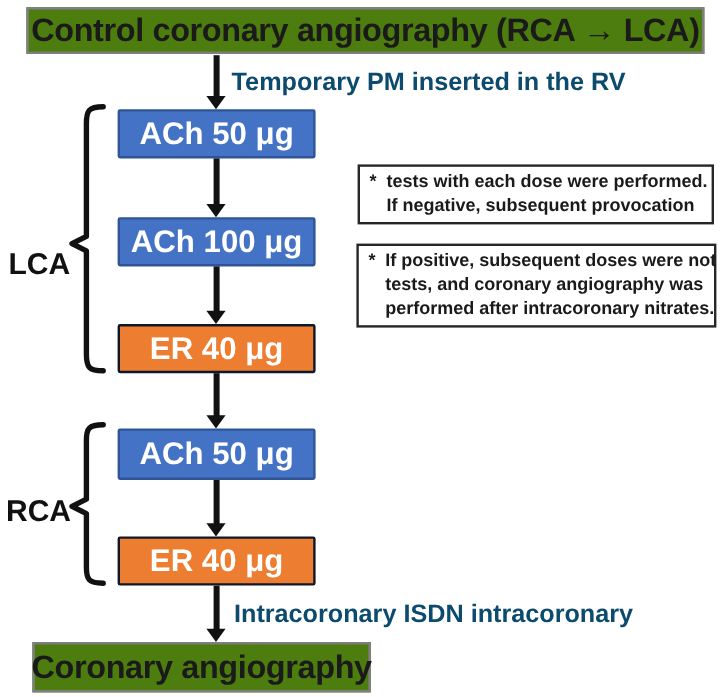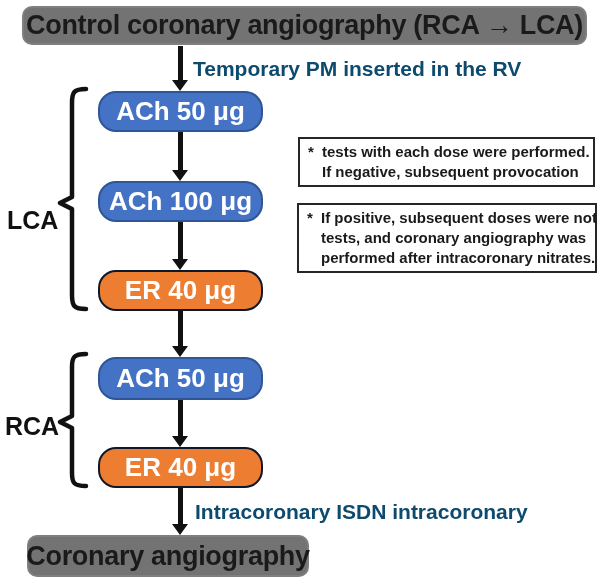--- a/index.html
+++ b/index.html
@@ -12,40 +12,40 @@
     background: #ffffff;
     font-family: "Liberation Sans", sans-serif;
     font-weight: 700;
     color: #1a1a1a;
     overflow: hidden;
   }
 
   
   .obox {
     position: absolute;
-    background: #737373;
+    background: #4d7c0f;
     border: 2px solid var(--box-border-gray, #7f7f7f);
-    border-radius: 10px;
+    border-radius: 0;
     display: flex;
     align-items: center;
     justify-content: center;
     font-size: 27px;
     letter-spacing: -0.3px;
     white-space: nowrap;
   }
   .obox.top    { left: 22px; top: 6px;   width: 565px; height: 39px; }
   .obox.bottom { left: 27px; top: 535px; width: 282px; height: 42px; }
 
   
   .fbox {
     position: absolute;
     left: 98px;
     width: 165px;
     height: 41px;
-    border-radius: 18px;
+    border-radius: 2px;
     display: flex;
     align-items: center;
     justify-content: center;
     color: #ffffff;
     font-size: 26px;
     white-space: nowrap;
   }
   .fbox.ach { background: var(--ach-blue, #4472C4);  border: 2px solid #2F5597; }
   .fbox.er  { background: var(--er-orange, #ED7D31); border: 2px solid #0f172a; }
   .fb1 { top: 91px; }

